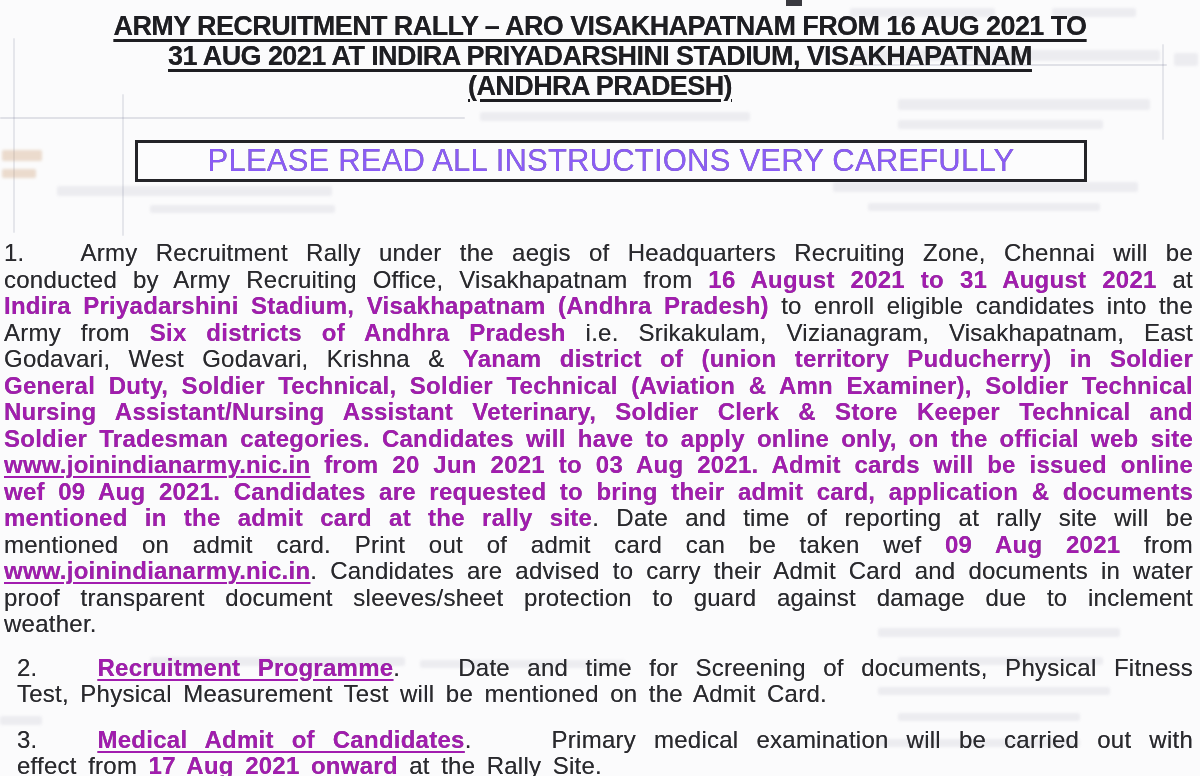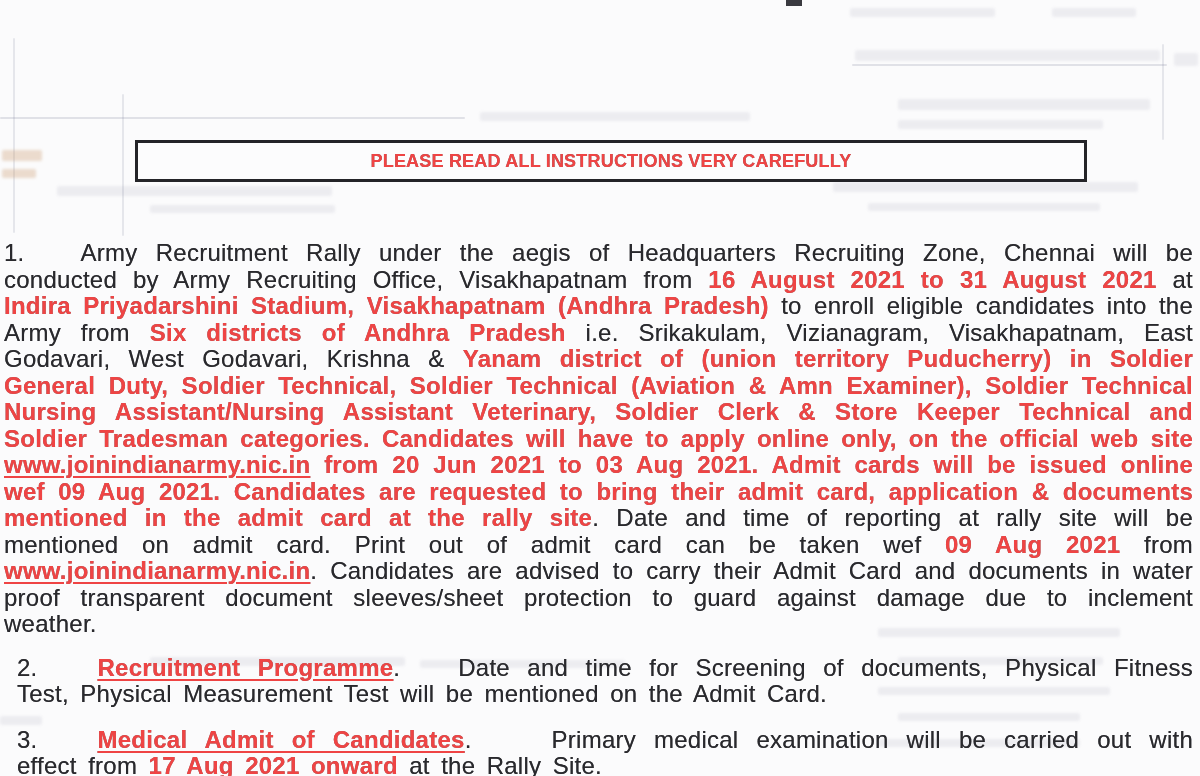--- a/index.html
+++ b/index.html
@@ -38,45 +38,45 @@
     position: absolute;
     left: 135px; top: 140px;
     width: 946px; height: 36px;
     border: 3px solid #242428;
     background: rgba(255,255,255,0.35);
     display: flex;
     align-items: center;
     justify-content: center;
   }
   .notice-box .notice-text {
-    font-weight: 700;
-    font-size: 18px;
+    font-weight: 400;
+    font-size: 31px;
     letter-spacing: 0.2px;
     white-space: nowrap;
-    color: #ef4444;
+    color: #8b5cf6;
     text-shadow: 0 0 0.6px rgba(30,30,35,0.7);
   }
 
   
   .body-text {
     position: absolute;
     left: 4px; right: 7px; top: 240px;
   }
   .para {
     margin: 0;
     text-align: justify;
     font-size: 24px;
     line-height: 26.5px;
     letter-spacing: 0.25px;
     word-spacing: 4.5px;
     text-shadow: 0 0 0.6px rgba(35,35,40,0.65);
   }
   .para + .para { margin-top: 17px; margin-left: 13px; }
   .para:last-child { margin-top: 19px; }
-  .para .b { font-weight: 700; color: #ef4444; }
+  .para .b { font-weight: 700; color: #a21caf; }
   .para .u { text-decoration: underline; text-decoration-thickness: 2px; text-underline-offset: 3px; }
   .tab { display: inline-block; height: 1px; }
   .tab-a { width: 56px; }  
   .tab-b { width: 60px; }  
   .tab-c { width: 58px; }  
   .tab-d { width: 80px; }  
 
   
   .g, .gl, .gv, .gs {
     position: absolute;
@@ -115,20 +115,25 @@
   <div class="g" style="left:868px; top:203px; width:232px; height:8px;"></div>
   <div class="g" style="left:150px; top:657px; width:255px; height:9px;"></div>
   <div class="g" style="left:420px; top:660px; width:205px; height:8px;"></div>
   <div class="g" style="left:878px; top:628px; width:242px; height:9px;"></div>
   <div class="g" style="left:898px; top:657px; width:205px; height:8px;"></div>
   <div class="g" style="left:878px; top:687px; width:232px; height:8px;"></div>
   <div class="g" style="left:898px; top:713px; width:182px; height:8px;"></div>
   <div class="g" style="left:878px; top:739px; width:202px; height:8px;"></div>
   <div class="g" style="left:0; top:716px; width:42px; height:9px;"></div>
 
+  <div class="doc-title">
+    <span class="tline">ARMY RECRUITMENT RALLY – ARO VISAKHAPATNAM FROM 16 AUG 2021 TO</span>
+    <span class="tline">31 AUG 2021 AT INDIRA PRIYADARSHINI STADIUM, VISAKHAPATNAM</span>
+    <span class="tline">(ANDHRA PRADESH)</span>
+  </div>
 
   <div class="notice-box">
     <span class="notice-text">PLEASE READ ALL INSTRUCTIONS VERY CAREFULLY</span>
   </div>
 
   <div class="body-text">
     <p class="para"><span class="">1.</span><span class="tab tab-a"></span><span class="">Army Recruitment Rally under the aegis of Headquarters Recruiting Zone, Chennai will be conducted by Army Recruiting Office, Visakhapatnam from </span><span class="b ">16 August 2021 to 31 August 2021</span><span class=""> at </span><span class="b ">Indira Priyadarshini Stadium, Visakhapatnam (Andhra Pradesh)</span><span class=""> to enroll eligible candidates into the Army from </span><span class="b ">Six districts of Andhra Pradesh</span><span class=""> i.e. Srikakulam, Vizianagram, Visakhapatnam, East Godavari, West Godavari, Krishna &amp; </span><span class="b ">Yanam district of (union territory Puducherry) in Soldier General Duty, Soldier Technical, Soldier Technical (Aviation &amp; Amn Examiner), Soldier Technical Nursing Assistant/Nursing Assistant Veterinary, Soldier Clerk &amp; Store Keeper Technical and Soldier Tradesman categories. Candidates will have to apply online only, on the official web site </span><span class="b u">www.joinindianarmy.nic.in</span><span class="b "> from 20 Jun 2021 to 03 Aug 2021. Admit cards will be issued online wef 09 Aug 2021. Candidates are requested to bring their admit card, application &amp; documents mentioned in the admit card at the rally site</span><span class="">. Date and time of reporting at rally site will be mentioned on admit card. Print out of admit card can be taken wef </span><span class="b ">09 Aug 2021</span><span class=""> from </span><span class="b u">www.joinindianarmy.nic.in</span><span class="">. Candidates are advised to carry their Admit Card and documents in water proof transparent document sleeves/sheet protection to guard against damage due to inclement weather.</span></p>
     <p class="para"><span class="">2.</span><span class="tab tab-b"></span><span class="b u">Recruitment Programme</span><span class="">.</span><span class="tab tab-c"></span><span class="">Date and time for Screening of documents, Physical Fitness Test, Physical Measurement Test will be mentioned on the Admit Card.</span></p>
     <p class="para"><span class="">3.</span><span class="tab tab-b"></span><span class="b u">Medical Admit of Candidates</span><span class="">.</span><span class="tab tab-d"></span><span class="">Primary medical examination will be carried out with effect from </span><span class="b ">17 Aug 2021 onward</span><span class=""> at the Rally Site.</span></p>
   </div>

